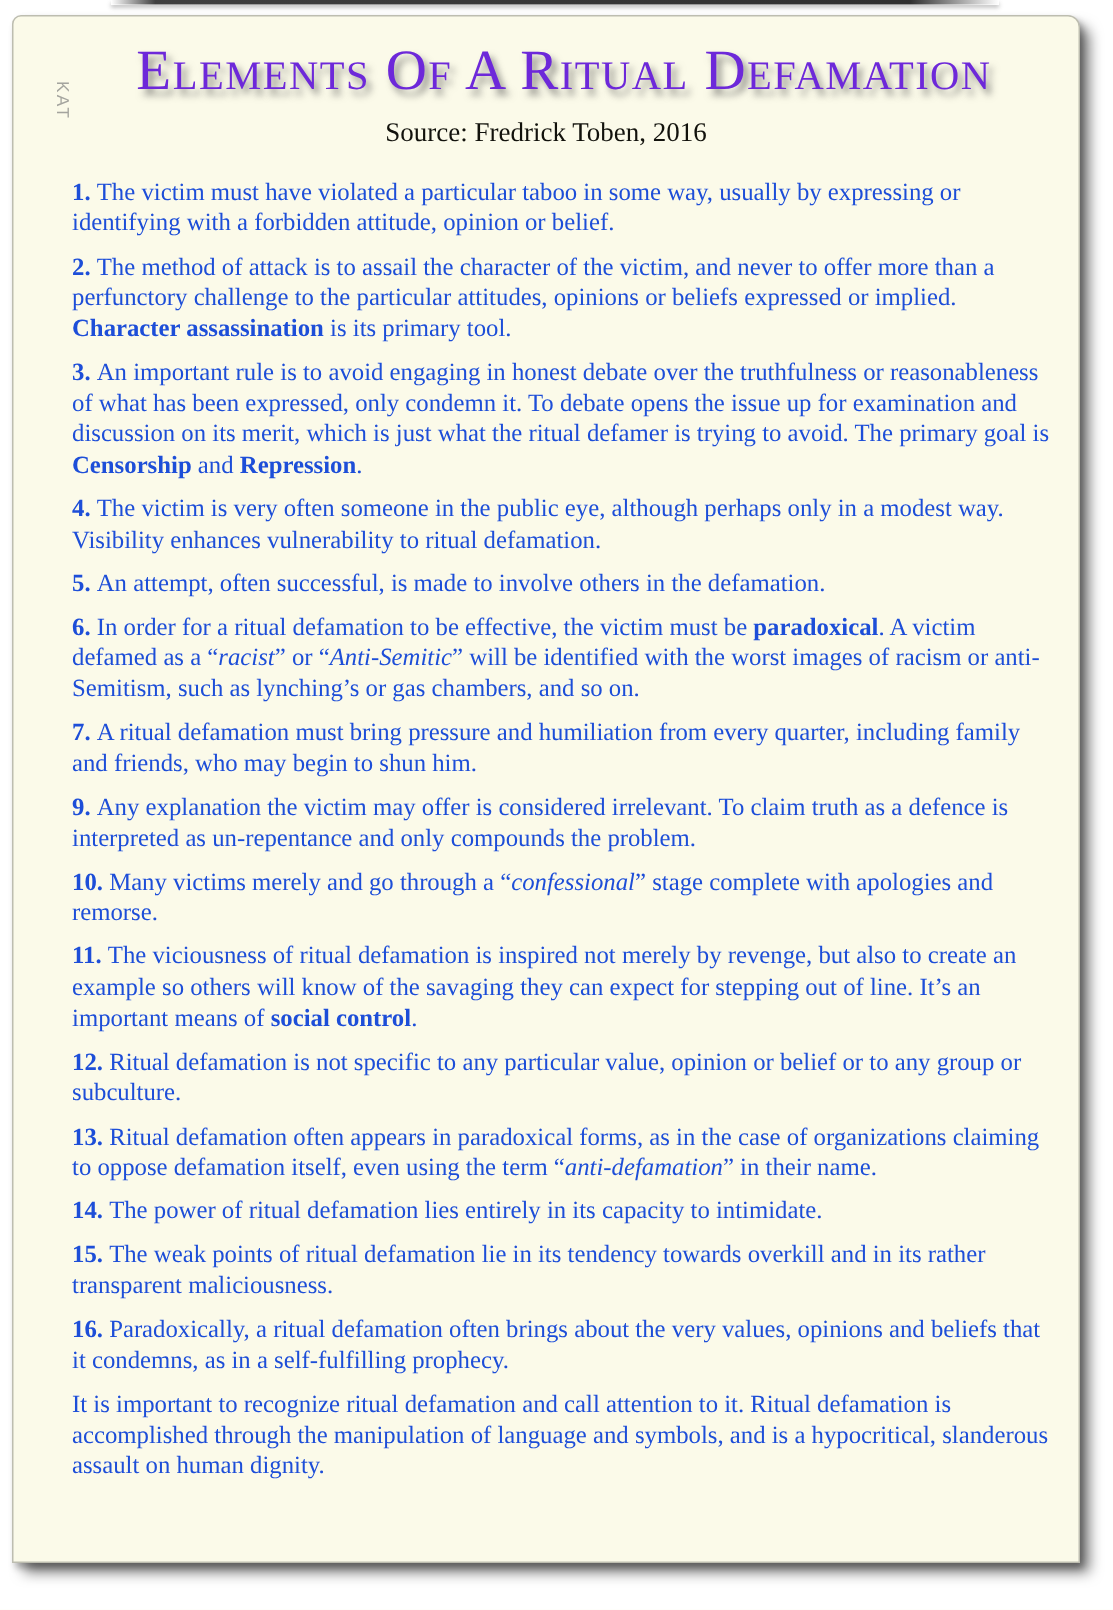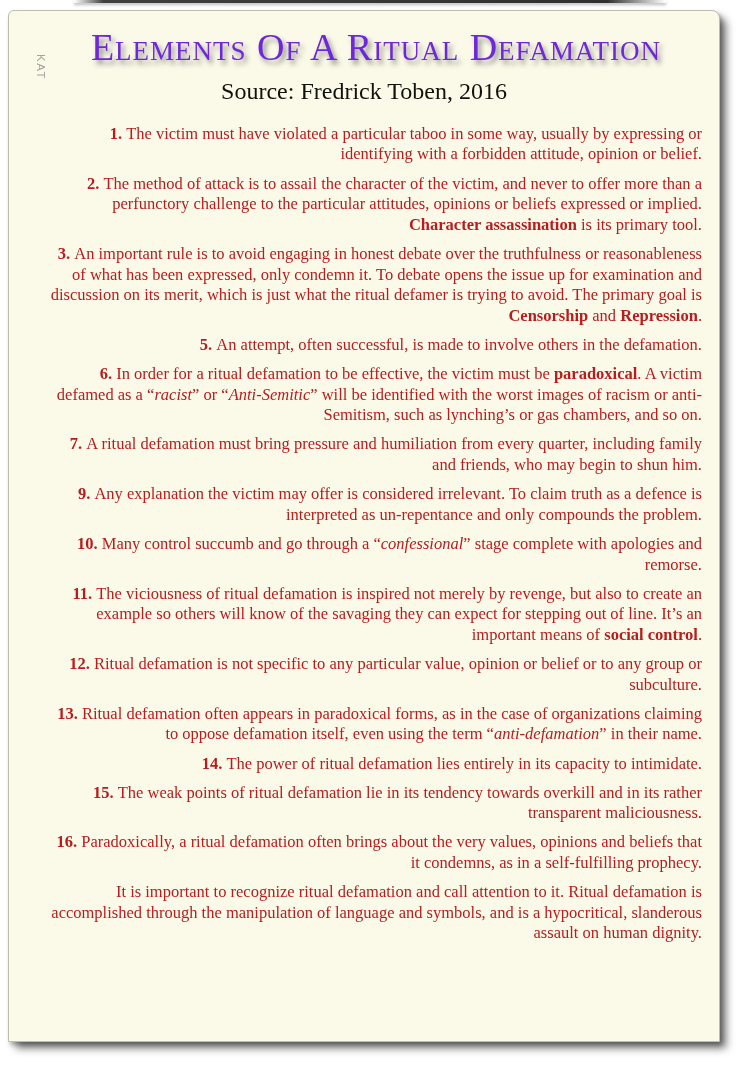--- a/index.html
+++ b/index.html
@@ -65,55 +65,55 @@
     font-size: 38px;
     line-height: 1.1;
     letter-spacing: 1px;
     color: #6d28d9;
     text-shadow: 3px 4px 5px rgba(80,80,80,0.65);
     white-space: nowrap;
   }
   .subtitle {
     margin-top: 9px;
     text-align: center;
-    font-size: 24px;
+    font-size: 18px;
     color: #12120c;
   }
   .body-text {
     margin: 19px 16px 0 39px;
     max-width: 654px;
     font-size: 16.5px;
     line-height: 1.25;
-    color: #b91c1c;
-    text-align: right;
+    color: #1d4ed8;
   }
   .body-text p {
     margin: 0 0 8.5px 0;
   }
   .body-text b { font-weight: bold; }
   .body-text i { font-style: italic; }
 </style>
 </head>
 <body>
 
 <div class="stage">
   <div class="top-edge-shadow"></div>
   <div class="card">
     <div class="watermark">KAT</div>
     <h1 class="title">Elements Of A Ritual Defamation</h1>
     <div class="subtitle">Source: Fredrick Toben, 2016</div>
     <div class="body-text">
         <p><b>1. </b><span>The victim must have violated a particular taboo in some way, usually by expressing or identifying with a forbidden attitude, opinion or belief.</span></p>
         <p><b>2. </b><span>The method of attack is to assail the character of the victim, and never to offer more than a perfunctory challenge to the particular attitudes, opinions or beliefs expressed or implied. </span><b>Character assassination</b><span> is its primary tool.</span></p>
         <p><b>3. </b><span>An important rule is to avoid engaging in honest debate over the truthfulness or reasonableness of what has been expressed, only condemn it. To debate opens the issue up for examination and discussion on its merit, which is just what the ritual defamer is trying to avoid. The primary goal is </span><b>Censorship</b><span> and </span><b>Repression</b><span>.</span></p>
+        <p><b>4. </b><span>The victim is very often someone in the public eye, although perhaps only in a modest way. Visibility enhances vulnerability to ritual defamation.</span></p>
         <p><b>5. </b><span>An attempt, often successful, is made to involve others in the defamation.</span></p>
         <p><b>6. </b><span>In order for a ritual defamation to be effective, the victim must be </span><b>paradoxical</b><span>. A victim defamed as a “</span><i>racist</i><span>” or “</span><i>Anti-Semitic</i><span>” will be identified with the worst images of racism or anti-Semitism, such as lynching’s or gas chambers, and so on.</span></p>
         <p><b>7. </b><span>A ritual defamation must bring pressure and humiliation from every quarter, including family and friends, who may begin to shun him.</span></p>
         <p><b>9. </b><span>Any explanation the victim may offer is considered irrelevant. To claim truth as a defence is interpreted as un-repentance and only compounds the problem.</span></p>
-        <p><b>10. </b><span>Many control succumb and go through a “</span><i>confessional</i><span>” stage complete with apologies and remorse.</span></p>
+        <p><b>10. </b><span>Many victims merely and go through a “</span><i>confessional</i><span>” stage complete with apologies and remorse.</span></p>
         <p><b>11. </b><span>The viciousness of ritual defamation is inspired not merely by revenge, but also to create an example so others will know of the savaging they can expect for stepping out of line. It’s an important means of </span><b>social control</b><span>.</span></p>
         <p><b>12. </b><span>Ritual defamation is not specific to any particular value, opinion or belief or to any group or subculture.</span></p>
         <p><b>13. </b><span>Ritual defamation often appears in paradoxical forms, as in the case of organizations claiming to oppose defamation itself, even using the term “</span><i>anti-defamation</i><span>” in their name.</span></p>
         <p><b>14. </b><span>The power of ritual defamation lies entirely in its capacity to intimidate.</span></p>
         <p><b>15. </b><span>The weak points of ritual defamation lie in its tendency towards overkill and in its rather transparent maliciousness.</span></p>
         <p><b>16. </b><span>Paradoxically, a ritual defamation often brings about the very values, opinions and beliefs that it condemns, as in a self-fulfilling prophecy.</span></p>
         <p><span>It is important to recognize ritual defamation and call attention to it. Ritual defamation is accomplished through the manipulation of language and symbols, and is a hypocritical, slanderous assault on human dignity.</span></p>
       </div>
   </div>
 </div>

